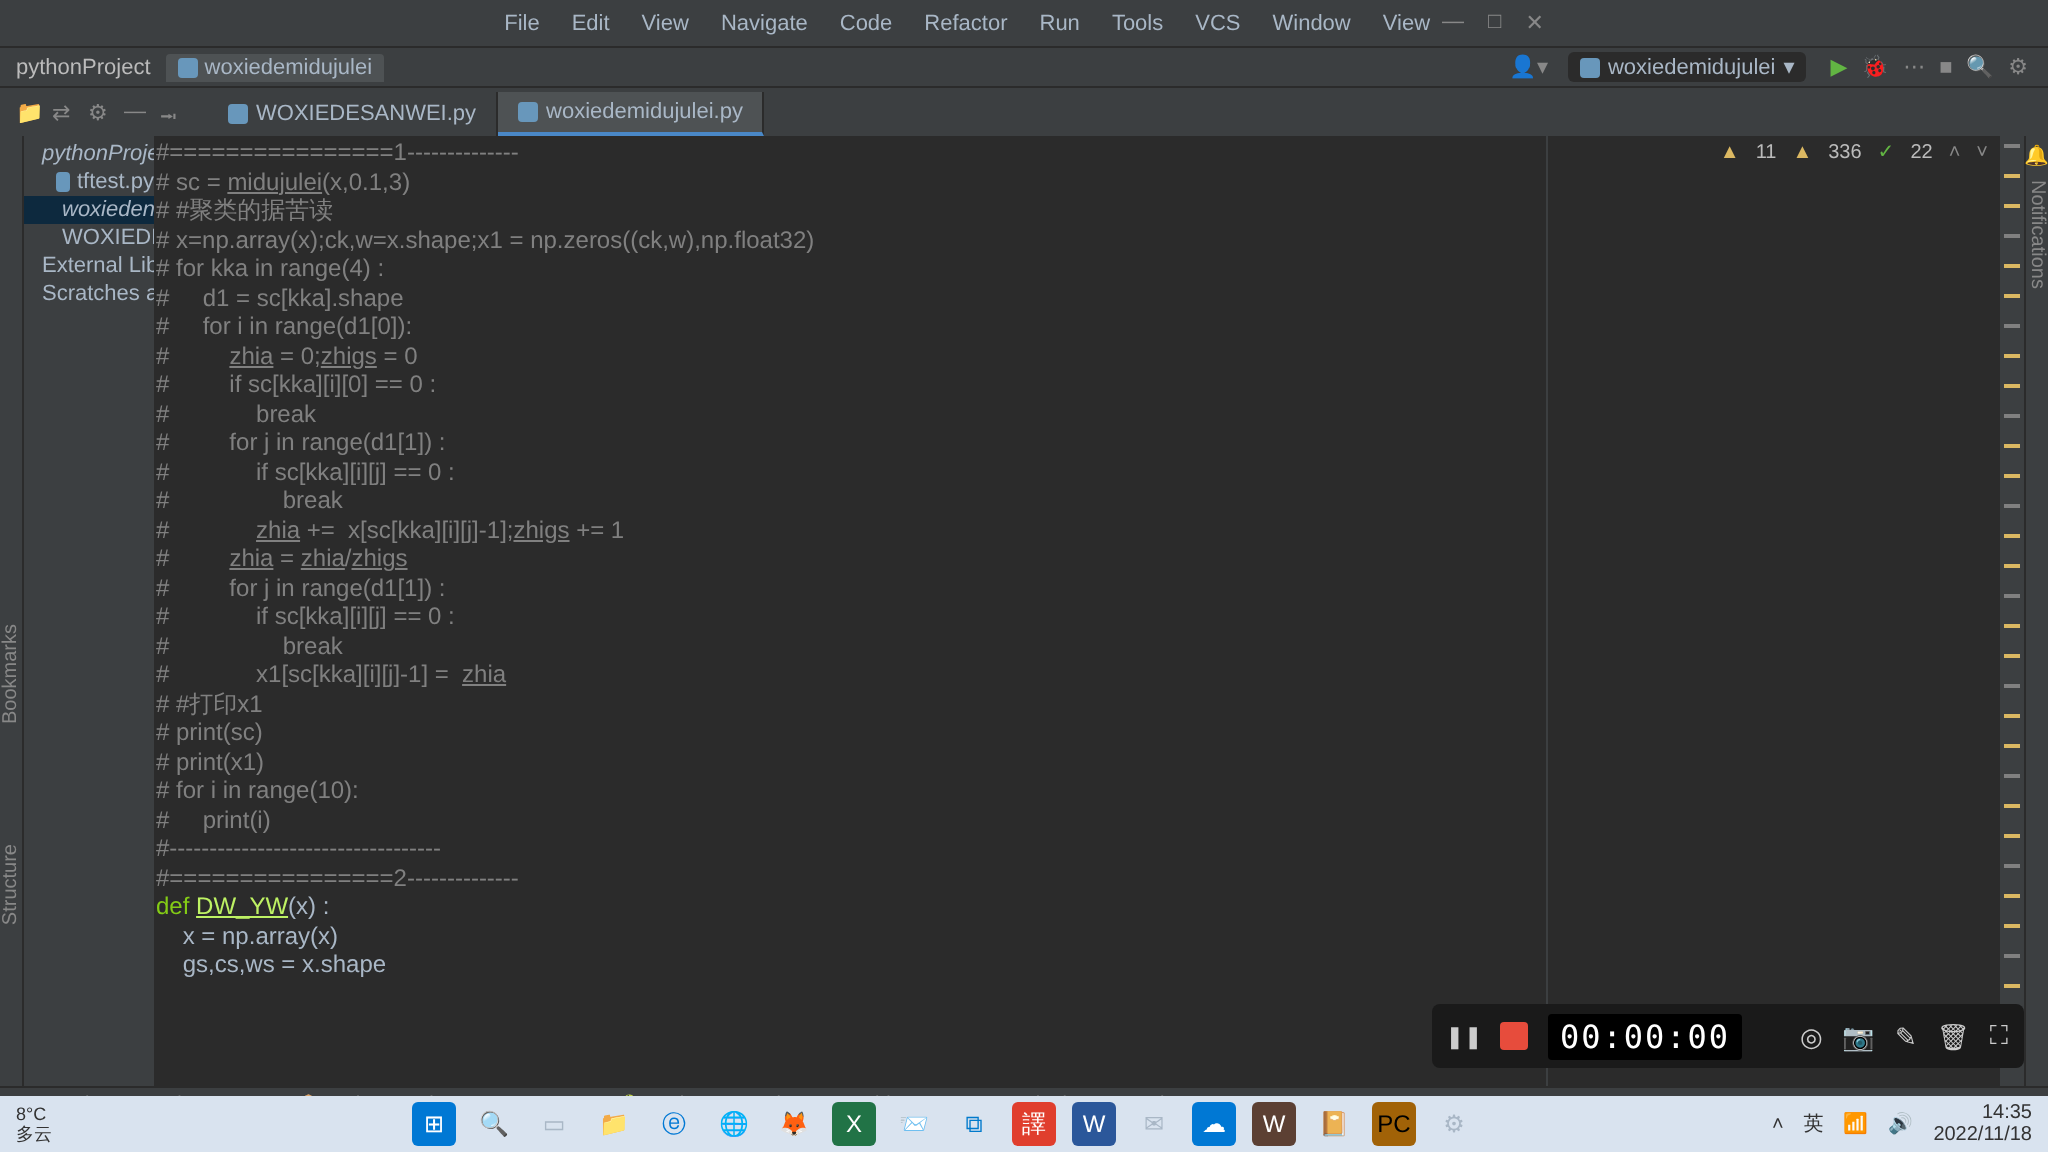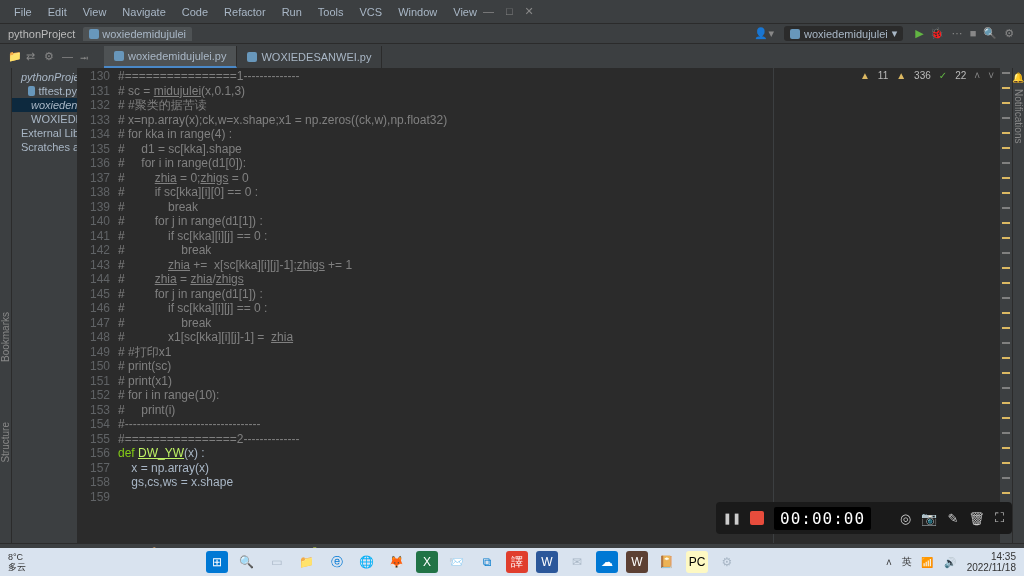--- a/index.html
+++ b/index.html
@@ -1,17 +1,17 @@
 <!DOCTYPE html>
 <html><head>
 <meta charset="utf-8">
 <style>
 * { margin:0; padding:0; box-sizing:border-box; font-family:'Segoe UI',sans-serif; }
 body { width:1024px; height:576px; background:#2b2b2b; color:#a9b7c6; font-size:11px; overflow:hidden; position:relative; }
-.titlebar { height:24px; background:#3c3f41; display:flex; align-items:center; padding:0 8px; border-bottom:1px solid #2b2b2b; }
+.titlebar { height:24px; background:#3c3f41; display:flex; align-items:center; padding:0 8px; border-bottom:1px solid #2b2b2b;justify-content:center; }
 .menu { display:flex; gap:4px; }
 .menu span { padding:2px 6px; cursor:pointer; }
 .title-center { flex:1; text-align:center; color:#888; font-size:11px; }
 .win-controls { display:flex; gap:12px; padding-right:6px; color:#888; }
 .win-controls span { cursor:pointer; }
 .navbar { height:20px; background:#3c3f41; display:flex; align-items:center; padding:0 8px; border-bottom:1px solid #2b2b2b; }
 .navbar .crumb { color:#bbb; }
 .navbar .tab-crumb { margin-left:8px; padding:1px 6px; background:#4e5254; border-radius:2px 2px 0 0; display:flex; align-items:center; gap:3px; }
 .navbar .tab-crumb .ico { width:10px; height:10px; background:#6897bb; border-radius:2px; }
 .nav-right { margin-left:auto; display:flex; gap:10px; align-items:center; }
@@ -120,27 +120,27 @@
 
 <div class="tabbar">
   <div class="proj-btns">
     <span class="ic">📁</span>
     <span class="ic">⇄</span>
     <span class="ic">⚙</span>
     <span class="ic">—</span>
     <span class="ic">⭲</span>
   </div>
   <div id="ed-tabs" style="display:flex">
+      <div class="ed-tab">
+        <span class="ico"></span>
+        <span>WOXIEDESANWEI.py</span>
+      </div>
       <div class="ed-tab active">
         <span class="ico"></span>
         <span>woxiedemidujulei.py</span>
-      </div>
-      <div class="ed-tab">
-        <span class="ico"></span>
-        <span>WOXIEDESANWEI.py</span>
       </div>
     </div>
 </div>
 
 <div class="main">
   <div class="sidebar-left">
     <span class="vtxt">Bookmarks</span>
     <span class="vtxt">Structure</span>
   </div>
   <div class="project-tree" id="ptree">
@@ -164,51 +164,20 @@
         <span class="fico lib"></span>
         <span>External Libr</span>
       </div>
       <div class="node" style="padding-left: 6px;">
         <span class="fico lib"></span>
         <span>Scratches an</span>
       </div>
     </div>
   <div class="editor">
     <div class="margin-line"></div>
-    <div class="gutter" id="gutter">130
-131
-132
-133
-134
-135
-136
-137
-138
-139
-140
-141
-142
-143
-144
-145
-146
-147
-148
-149
-150
-151
-152
-153
-154
-155
-156
-157
-158
-159
-</div>
     <div class="code" id="code"><div><span class="c-comment">#================1--------------</span></div><div><span class="c-comment"># sc = <span class="c-u">midujulei</span>(x,0.1,3)</span></div><div><span class="c-comment"># #聚类的据苦读</span></div><div><span class="c-comment"># x=np.array(x);ck,w=x.shape;x1 = np.zeros((ck,w),np.float32)</span></div><div><span class="c-comment"># for kka in range(4) :</span></div><div><span class="c-comment">#     d1 = sc[kka].shape</span></div><div><span class="c-comment">#     for i in range(d1[0]):</span></div><div><span class="c-comment">#         <span class="c-u">zhia</span> = 0;<span class="c-u">zhigs</span> = 0</span></div><div><span class="c-comment">#         if sc[kka][i][0] == 0 :</span></div><div><span class="c-comment">#             break</span></div><div><span class="c-comment">#         for j in range(d1[1]) :</span></div><div><span class="c-comment">#             if sc[kka][i][j] == 0 :</span></div><div><span class="c-comment">#                 break</span></div><div><span class="c-comment">#             <span class="c-u">zhia</span> +=  x[sc[kka][i][j]-1];<span class="c-u">zhigs</span> += 1</span></div><div><span class="c-comment">#         <span class="c-u">zhia</span> = <span class="c-u">zhia</span>/<span class="c-u">zhigs</span></span></div><div><span class="c-comment">#         for j in range(d1[1]) :</span></div><div><span class="c-comment">#             if sc[kka][i][j] == 0 :</span></div><div><span class="c-comment">#                 break</span></div><div><span class="c-comment">#             x1[sc[kka][i][j]-1] =  <span class="c-u">zhia</span></span></div><div><span class="c-comment"># #打印x1</span></div><div><span class="c-comment"># print(sc)</span></div><div><span class="c-comment"># print(x1)</span></div><div><span class="c-comment"></span></div><div><span class="c-comment"># for i in range(10):</span></div><div><span class="c-comment">#     print(i)</span></div><div><span class="c-comment">#----------------------------------</span></div><div><span class="c-comment">#================2--------------</span></div><div><span class="c-kw">def</span> <span class="c-fn">DW_YW</span>(x) :</div><div>    x = np.array(x)</div><div>    gs,cs,ws = x.shape</div></div>
     <div class="editor-status">
       <span class="tri">▲</span>
         <span class="warn">11</span>
       <span class="tri">▲</span>
         <span class="warn">336</span>
       <span class="chk">✓</span>
         <span class="warn">22</span>
       <span style="color:#888">˄</span>
       <span style="color:#888">˅</span>
@@ -305,21 +274,21 @@
     <span class="tic" style="color:#ff7139">🦊</span>
     <span class="tic" style="background:#217346;color:#fff">X</span>
     <span class="tic" style="color:#0078d4">📨</span>
     <span class="tic" style="color:#007acc">⧉</span>
     <span class="tic" style="background:#e03e2d;color:#fff">譯</span>
     <span class="tic" style="background:#2b579a;color:#fff">W</span>
     <span class="tic">✉</span>
     <span class="tic" style="background:#0078d4;color:#fff">☁</span>
     <span class="tic" style="background:#5c4033;color:#fff">W</span>
     <span class="tic">📔</span>
-    <span class="tic" style="background:#fef9c3;color:#000">PC</span>
+    <span class="tic" style="background:#a16207;color:#000">PC</span>
     <span class="tic">⚙</span>
   </div>
   <div class="tray">
     <span>˄</span>
     <span>英</span>
     <span>📶</span>
     <span>🔊</span>
     <div class="clock">
       <span>14:35</span>
       <span>2022/11/18</span>

